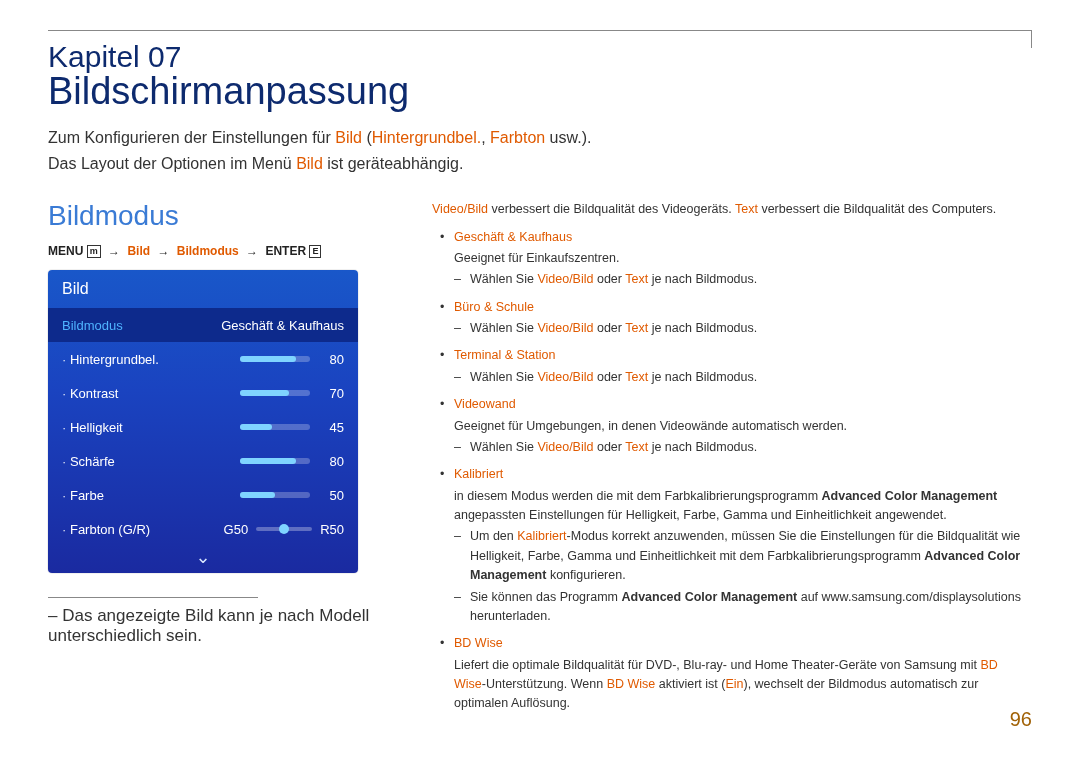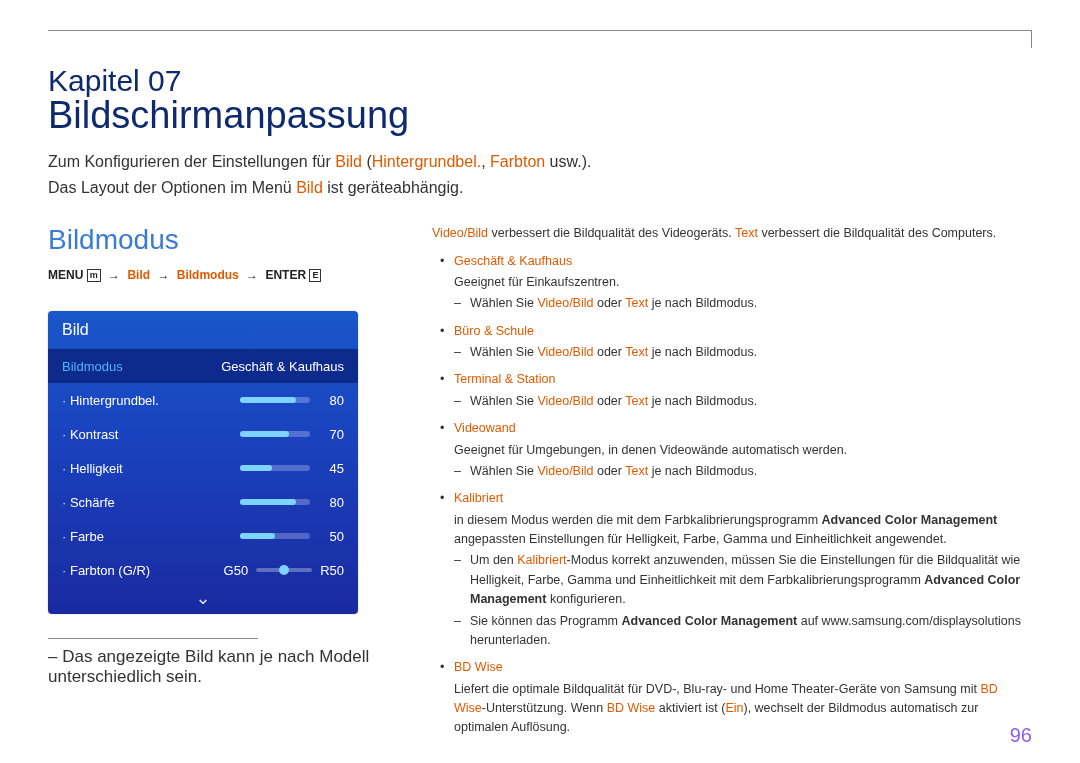--- a/index.html
+++ b/index.html
@@ -1,27 +1,27 @@
 <!DOCTYPE html>
 <html><head>
 <meta charset="utf-8">
 <style>
   body { margin:0; font-family:"Segoe UI",Arial,Helvetica,sans-serif; background:#fff; color:#333; }
   .page { width:1080px; height:763px; box-sizing:border-box; padding:40px 48px 0 48px; position:relative; }
   .rule-top { position:absolute; top:30px; left:48px; right:48px; height:1px; background:#888; }
   .rule-top-v { position:absolute; top:30px; right:48px; width:1px; height:18px; background:#888; }
-  .chapter { font-size:30px; font-weight:300; color:#0d2a6e; margin-top:24px; }
+  .chapter { font-size:30px; font-weight:300; color:#0d2a6e; }
   .title { font-size:38px; font-weight:400; color:#0d2a6e; margin-top:-4px; }
   .intro { font-size:16px; line-height:1.6; color:#333; margin-top:12px; }
   .orange { color:#e05a00; }
   .columns { display:flex; margin-top:24px; }
   .left { width:360px; flex:none; padding-right:24px; }
   .right { flex:1; font-size:12.5px; line-height:1.55; }
   .section-h { font-size:28px; color:#3a7bd5; font-weight:400; margin:0 0 12px 0; }
-  .path { font-size:12px; font-weight:600; margin-bottom:29px; color:#222; }
+  .path { font-size:12px; font-weight:600; margin-bottom:12px; color:#222; }
   .path .sep { margin:0 4px; }
   .path .orange { font-weight:600; }
 
   .tv {
     width:310px; background:linear-gradient(180deg,#1957c9 0%,#1a43c0 40%,#1a2aa0 100%);
     border-radius:4px; color:#fff; font-size:13px; overflow:hidden;
     box-shadow:0 0 0 1px rgba(0,0,0,.06);
   }
   .tv-h { padding:10px 14px; font-size:16px; }
   .tv-row { display:flex; align-items:center; padding:6px 14px; min-height:22px; }
@@ -42,21 +42,21 @@
 
   .right ul { list-style:none; padding-left:0; margin:0; }
   .b-item { position:relative; padding-left:22px; margin-top:8px; }
   .b-item::before { content:"•"; position:absolute; left:8px; top:0; color:#333; }
   .b-head { color:#e05a00; font-weight:500; }
   .sub { position:relative; padding-left:16px; margin-top:2px; }
   .sub::before { content:"–"; position:absolute; left:0; top:0; }
   .b-item p { margin:2px 0; }
   .bold { font-weight:600; }
 
-  .pagenum { position:absolute; right:48px; bottom:16px; font-size:20px; color:#8b5cf6; }
+  .pagenum { position:absolute; right:48px; bottom:32px; font-size:20px; color:#a16207; }
 
   .icon-box { display:inline-block; border:1px solid #333; font-size:9px; line-height:1; padding:1px 2px; vertical-align:1px; }
 </style>
 </head>
 <body>
 
 <div class="page">
   <div class="rule-top"></div>
   <div class="rule-top-v"></div>
 

